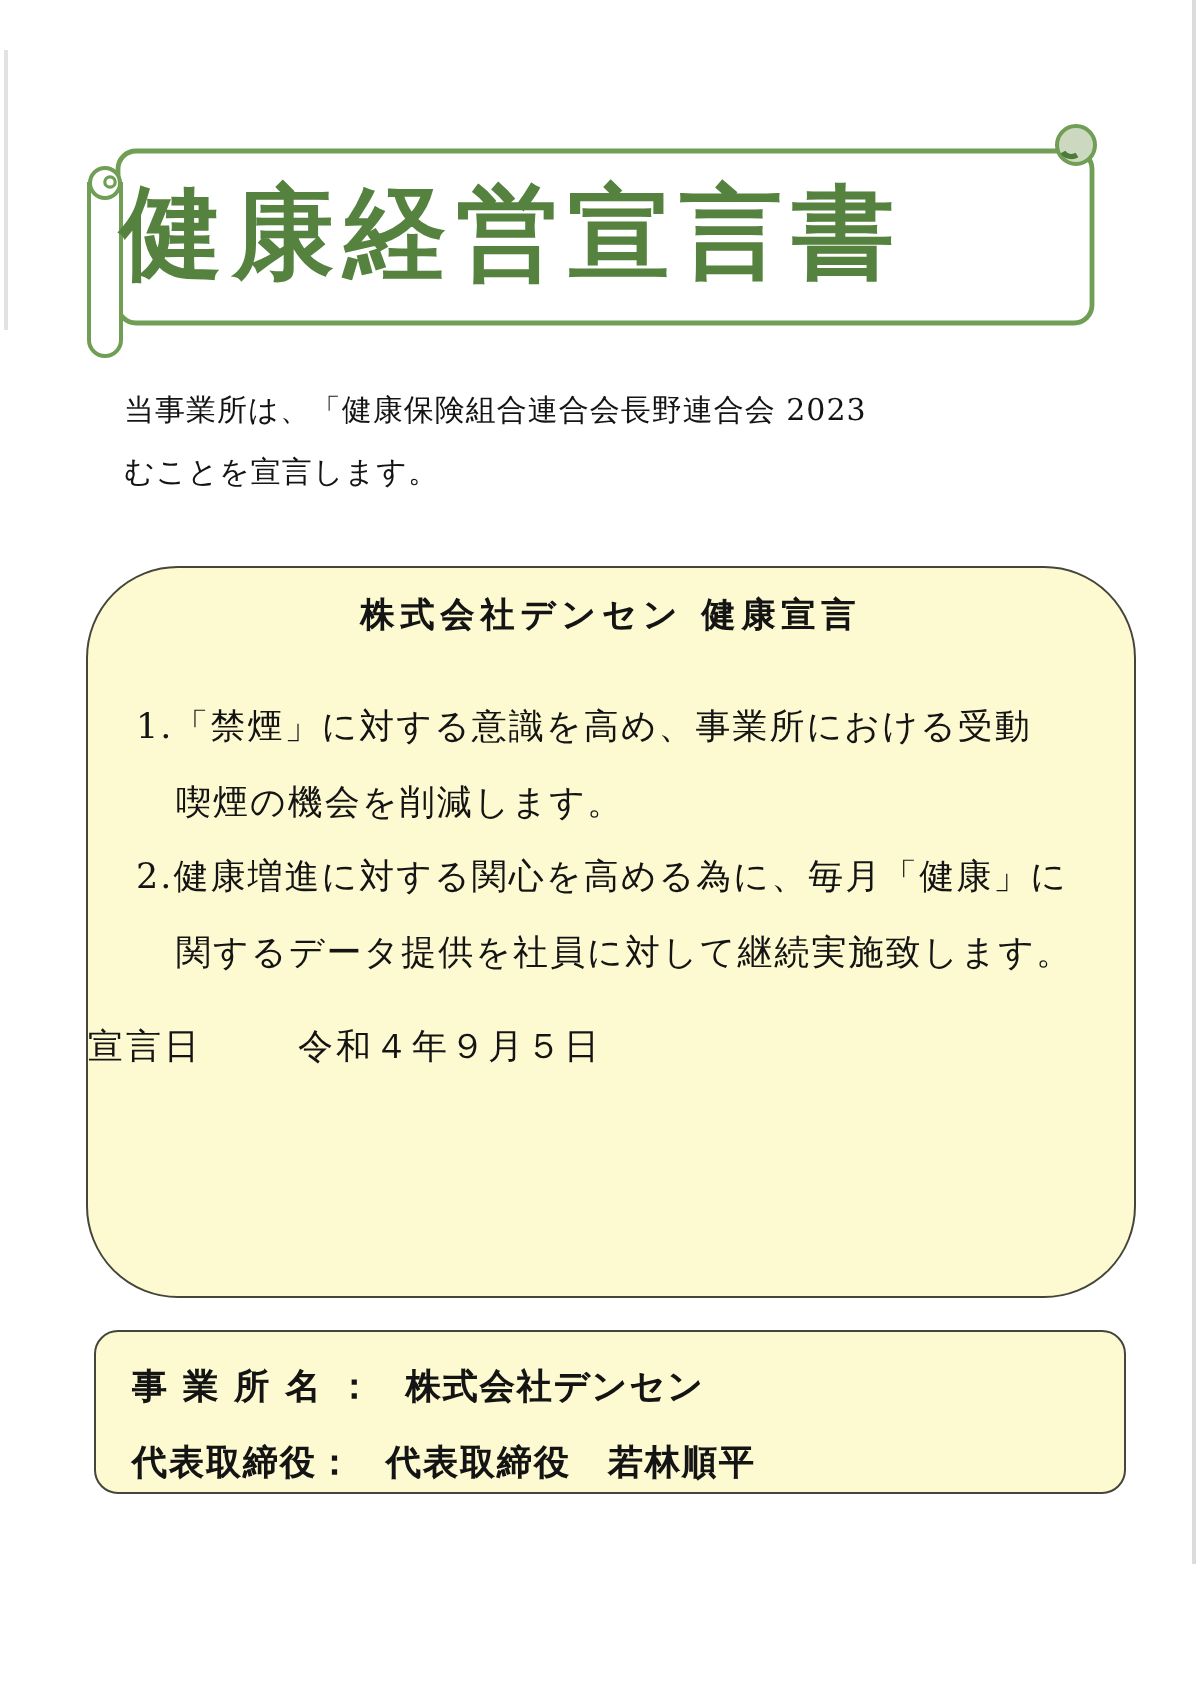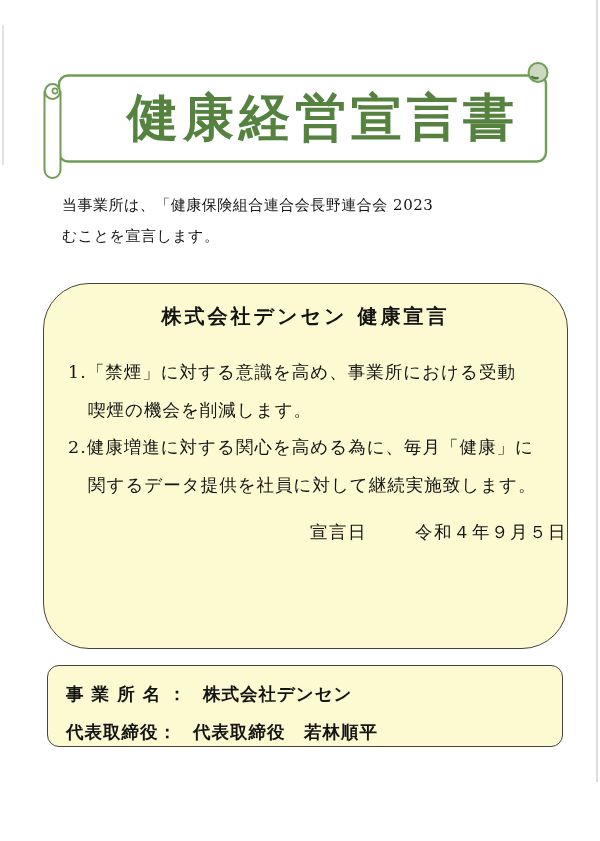--- a/index.html
+++ b/index.html
@@ -40,21 +40,21 @@
     left: 0;
     top: 0;
     width: 600px;
     height: 200px;
   }
   .banner-title {
     position: absolute;
     left: 60px;
     top: 86px;
     width: 526px;
-    text-align: center;
+    text-align: left;
     font-size: 51px;
     font-weight: bold;
     letter-spacing: 5px;
     color: #55833f;
     line-height: 62px;
     white-space: nowrap;
   }
 
   
   .intro {
@@ -74,23 +74,23 @@
     left: 43px;
     top: 283px;
     width: 525px;
     height: 366px;
     box-sizing: border-box;
     background: #fdfad1;
     border: 1.5px solid #45453c;
     border-radius: 46px;
   }
   .decl-heading {
-    padding-top: 20px;
+    padding-top: 12px;
     text-align: center;
-    font-size: 20px;
+    font-size: 17px;
     font-weight: bold;
     letter-spacing: 3px;
     line-height: 24px;
     color: #141414;
   }
   .decl-list {
     margin-top: 26px;
     font-size: 17.5px;
     line-height: 37.5px;
     letter-spacing: 1px;
@@ -102,21 +102,21 @@
   }
   .decl-item .first-line {
     margin-left: -20px;
     white-space: nowrap;
   }
   .decl-item .wrap-line {
     white-space: nowrap;
   }
   .decl-date {
     margin-top: 14px;
-    text-align: right;
+    padding-right: 28px;
     font-size: 17.5px;
     letter-spacing: 1.5px;
     line-height: 28px;
     color: #141414;
     white-space: nowrap;
   }
   .decl-date .date-value {
     margin-left: 48px;
   }
 

